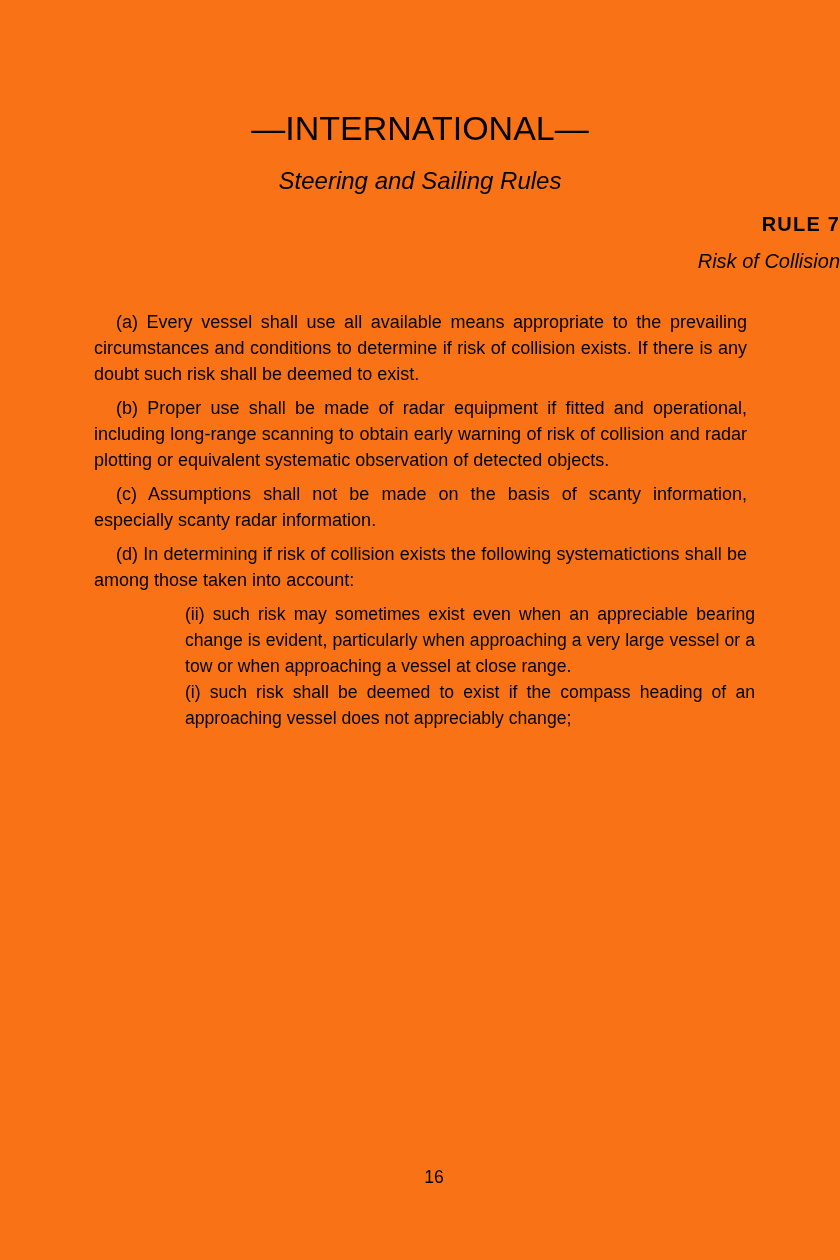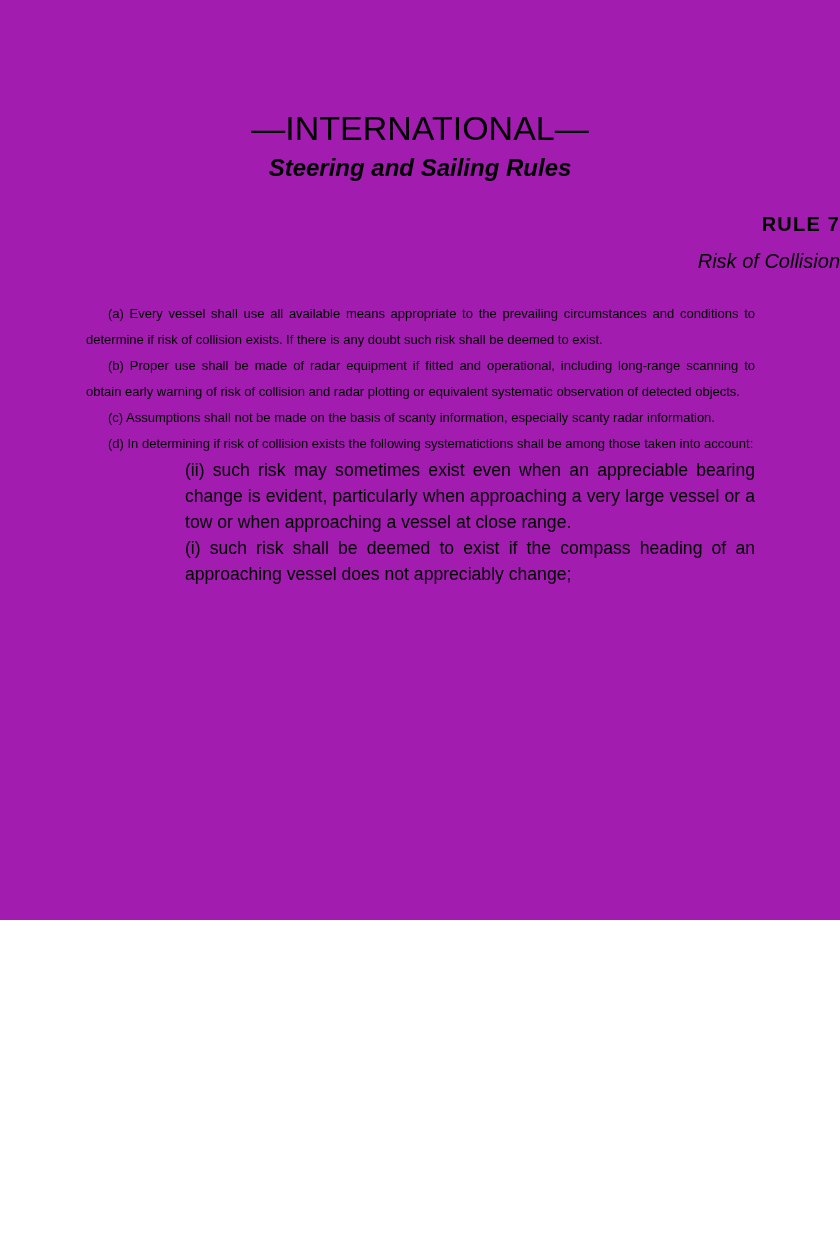--- a/index.html
+++ b/index.html
@@ -14,22 +14,22 @@
     font-family: "Liberation Sans", sans-serif;
     color: #000000;
     -webkit-font-smoothing: antialiased;
   }
 
   .page {
     position: absolute;
     left: 0;
     top: 0;
     width: 840px;
-    height: 920px;
-    background: #a21caf;
+    height: 1260px;
+    background: #f97316;
     overflow: hidden;
   }
 
   
   .header-block {
     position: absolute;
     left: 0;
     top: 108px;
     width: 840px;
     text-align: center;
@@ -37,23 +37,23 @@
   .doc-title {
     font-size: 34px;
     font-weight: 400;
     line-height: 40px;
     letter-spacing: 0px;
     white-space: nowrap;
   }
   .doc-subtitle {
     font-size: 24px;
     font-style: italic;
-    font-weight: 700;
+    font-weight: 400;
     line-height: 30px;
-    margin-top: 5px;
+    margin-top: 18px;
   }
 
   
   .rule-block {
     position: absolute;
     left: 0;
     top: 212px;
     width: 840px;
     text-align: right;
   }
@@ -72,22 +72,22 @@
   }
 
   
   .body-block {
     position: absolute;
     left: 86px;
     top: 301px;
     width: 669px;
   }
   p.para {
-    margin: 0;
-    font-size: 13px;
+    margin: 8px;
+    font-size: 18px;
     line-height: 26px;
     text-align: justify;
     text-justify: inter-word;
     text-indent: 22px;
     hyphens: manual;
   }
   .subitems {
     margin: 0;
     padding: 0;
   }

